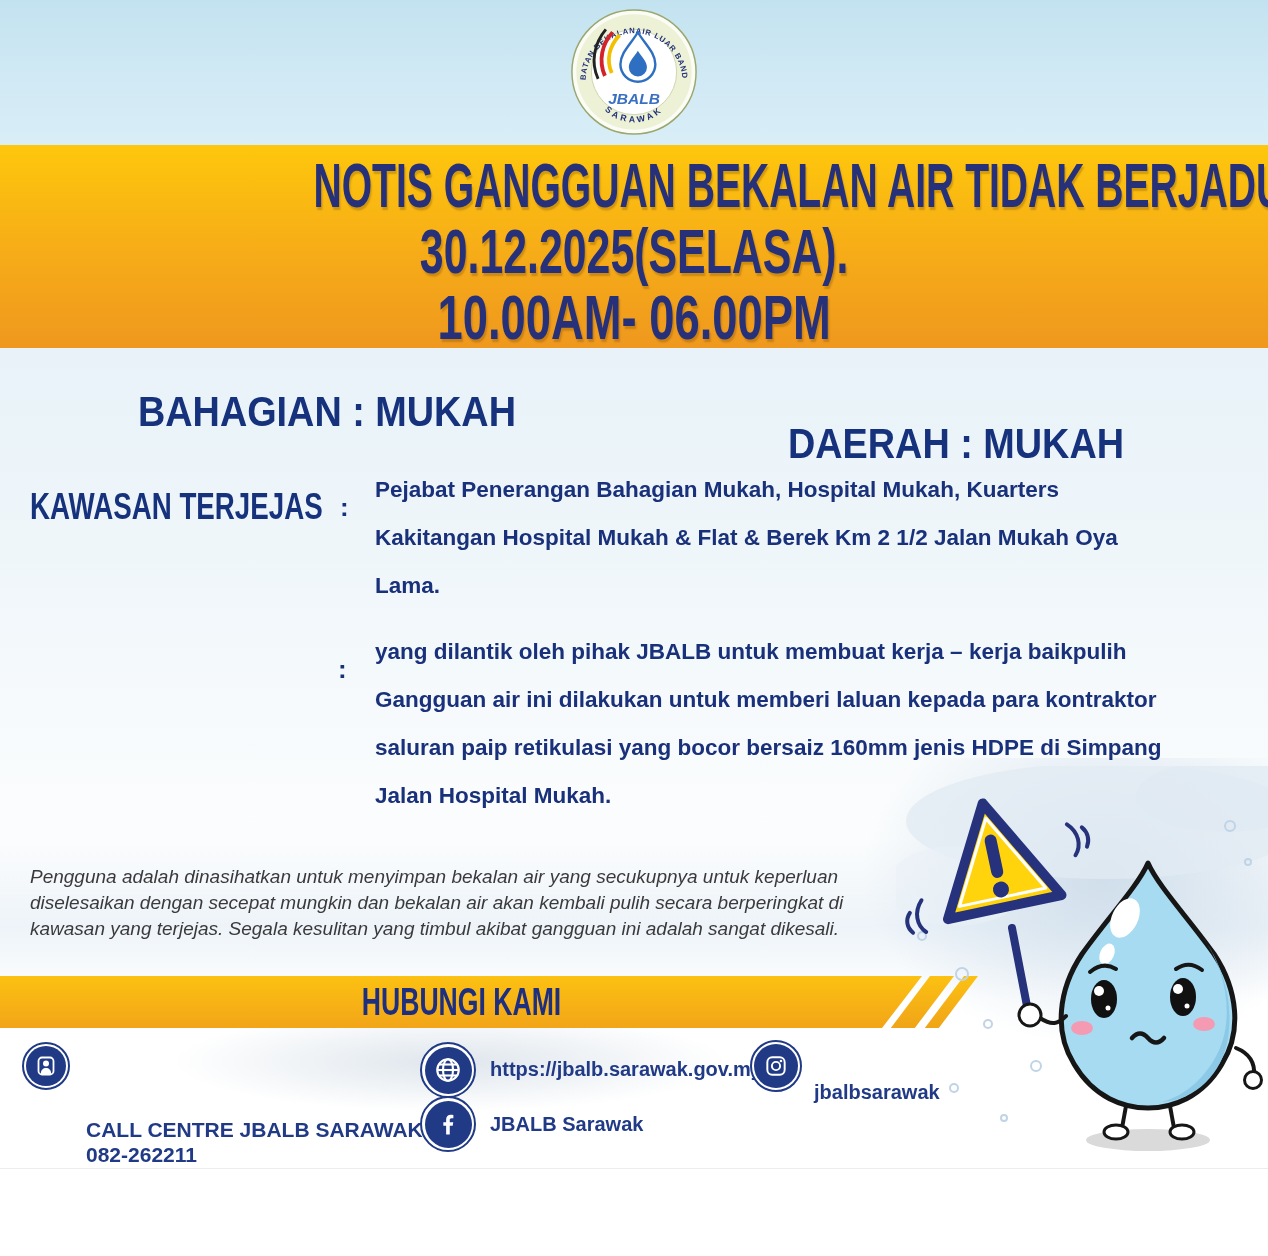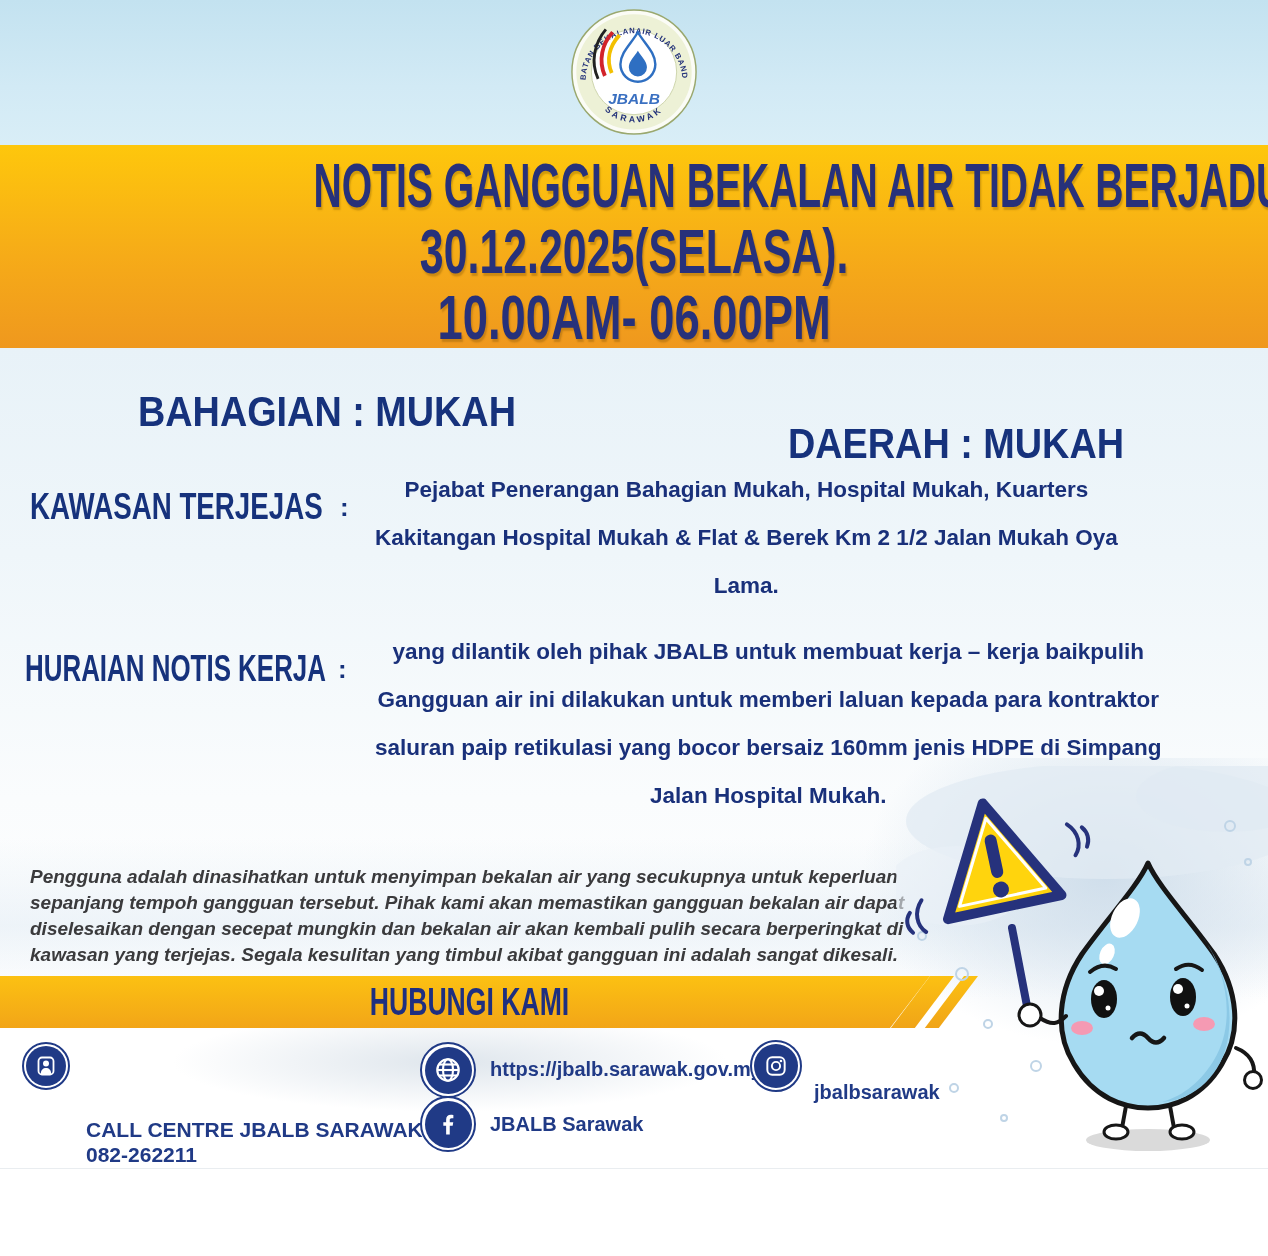--- a/index.html
+++ b/index.html
@@ -32,38 +32,38 @@
 
   .region-label{position:absolute;top:388px;color:#16327c;font-weight:bold;font-size:42px;}
   .region-label .cond{transform:scaleX(.9);}
   .region-bahagian{left:90px;margin-left:48px;}
   .region-daerah{left:788px;margin-top:32px;}
 
   .sec-label{position:absolute;color:#16327c;font-weight:bold;font-size:36px;}
   .sec-label .cond{transform:scaleX(.77);}
   .sec-colon{position:absolute;color:#16327c;font-weight:bold;font-size:26px;}
   .sec-text{position:absolute;color:#19307a;font-weight:bold;font-size:22.5px;}
-  .sec-text .ln{height:48px;line-height:48px;white-space:nowrap;text-align:center;}
-
-  .advisory{position:absolute;left:30px;top:864px;color:#3a3a3c;font-style:italic;font-size:19px;font-weight:bold;}
+  .sec-text .ln{height:48px;line-height:48px;white-space:nowrap;}
+
+  .advisory{position:absolute;left:30px;top:864px;color:#3a3a3c;font-style:italic;font-size:19px;}
   .advisory .ln{height:26px;line-height:26px;white-space:nowrap;}
 
   
   .water-right{position:absolute;left:860px;top:758px;width:408px;height:290px;
                background:radial-gradient(ellipse at 60% 40%,rgba(203,219,233,.9) 0%,rgba(203,219,233,0) 70%);}
   .water-band{position:absolute;left:0;top:838px;width:100%;height:160px;
               background:linear-gradient(180deg,rgba(214,228,240,0) 0%,rgba(214,228,240,.4) 55%,rgba(214,228,240,0) 100%);}
   .water-swirl{position:absolute;left:170px;top:1012px;width:560px;height:100px;border-radius:50%;
                background:radial-gradient(ellipse,rgba(196,209,221,.55) 0%,rgba(196,209,221,0) 70%);}
 
   
   .contact-banner{position:absolute;left:0;top:976px;width:922px;height:52px;
                   background:linear-gradient(180deg,#fcc112,#f2a518);
                   clip-path:polygon(0 0,100% 0,calc(100% - 40px) 100%,0 100%);
-                  display:flex;align-items:center;justify-content:center;color:#1e2f80;font-weight:bold;padding-left:8px;}
+                  display:flex;align-items:center;justify-content:center;color:#1e2f80;font-weight:bold;}
   .contact-banner span{display:inline-block;font-size:38px;transform:scaleX(.7);white-space:nowrap;}
   .stripe{position:absolute;top:976px;height:52px;background:linear-gradient(180deg,#fcc112,#f0a418);
           transform:skewX(-37deg);transform-origin:0 0;}
   .stripe1{left:930px;width:24px;}
   .stripe2{left:964px;width:14px;}
 
   
   .cicon{position:absolute;border:2px solid #203a86;border-radius:50%;background:#fff;
          display:flex;align-items:center;justify-content:center;box-sizing:border-box;}
   .cicon .disc{border-radius:50%;background:#203a86;display:flex;align-items:center;justify-content:center;}
@@ -133,32 +133,30 @@
   <div class="region-label region-daerah"><span class="cond">DAERAH : MUKAH</span></div>
 
   <div class="sec-label" style="left:30px;top:486px;"><span class="cond">KAWASAN TERJEJAS</span></div>
   <div class="sec-colon" style="left:340px;top:492px;">:</div>
   <div class="sec-text" style="left:375px;top:466px;">
     <div class="ln">Pejabat Penerangan Bahagian Mukah, Hospital Mukah, Kuarters</div>
     <div class="ln">Kakitangan Hospital Mukah &amp; Flat &amp; Berek Km 2 1/2 Jalan Mukah Oya</div>
     <div class="ln">Lama.</div>
   </div>
 
-  <div class="sec-label" style="left:25px;top:648px;"><span class="cond" style="transform:scaleX(.72);">HURAIAN NOTIS KERJA</span></div>
   <div class="sec-colon" style="left:338px;top:654px;">:</div>
   <div class="sec-text" style="left:375px;top:628px;">
     <div class="ln">yang dilantik oleh pihak JBALB untuk membuat kerja – kerja baikpulih</div>
     <div class="ln">Gangguan air ini dilakukan untuk memberi laluan kepada para kontraktor</div>
     <div class="ln">saluran paip retikulasi yang bocor bersaiz 160mm jenis HDPE di Simpang</div>
     <div class="ln">Jalan Hospital Mukah.</div>
   </div>
 
   <div class="advisory">
     <div class="ln">Pengguna adalah dinasihatkan untuk menyimpan bekalan air yang secukupnya untuk keperluan</div>
-    <div class="ln">sepanjang tempoh gangguan tersebut. Pihak kami akan memastikan gangguan bekalan air dapat</div>
     <div class="ln">diselesaikan dengan secepat mungkin dan bekalan air akan kembali pulih secara berperingkat di</div>
     <div class="ln">kawasan yang terjejas. Segala kesulitan yang timbul akibat gangguan ini adalah sangat dikesali.</div>
   </div>
 
   <div class="contact-banner">
       <span>HUBUNGI KAMI</span>
     </div>
   <div class="stripe stripe1"></div>
   <div class="stripe stripe2"></div>
 

